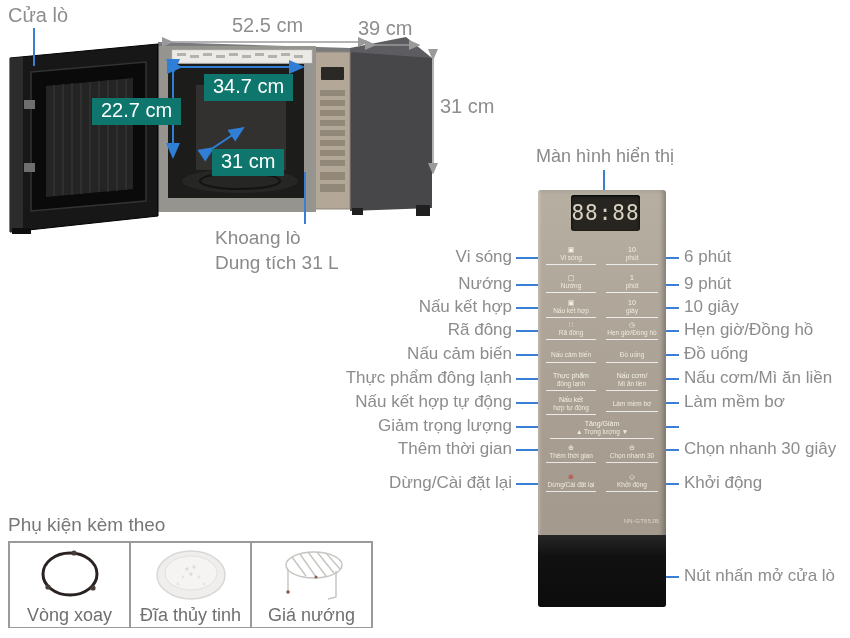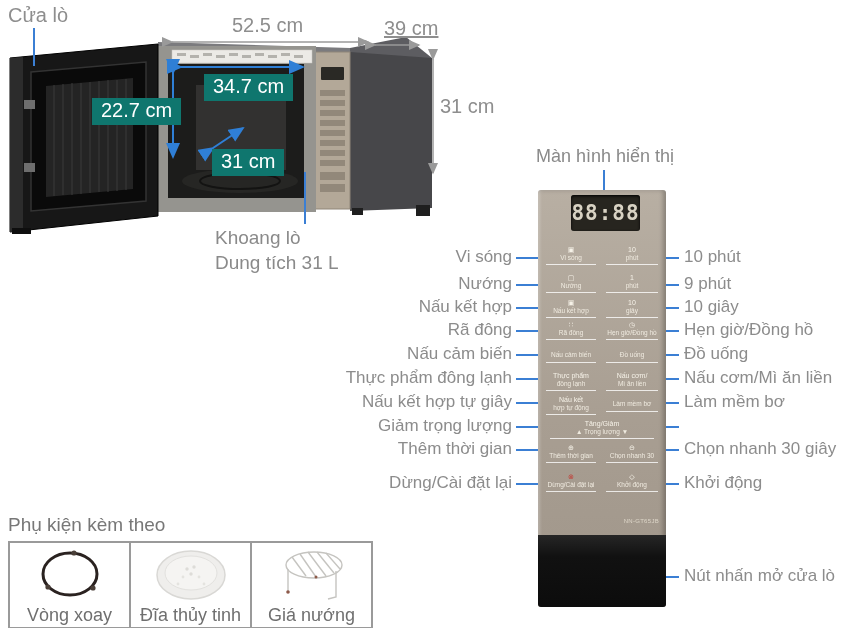--- a/index.html
+++ b/index.html
@@ -14,21 +14,21 @@
              padding:1px 9px 3px 9px; white-space:nowrap; }
 
   
   #panel { position:absolute; left:538px; top:190px; width:128px; height:417px;
            background:linear-gradient(180deg,#b8afa3,#a89e92 55%,#a0968a);
            border-radius:3px; box-shadow:inset -3px 0 4px rgba(0,0,0,.25), inset 2px 0 3px rgba(255,255,255,.25); }
   #display { position:absolute; left:33px; top:5px; width:69px; height:36px; background:#27251f;
              border-radius:3px; display:flex; align-items:center; justify-content:center;
              box-shadow:inset 0 1px 3px #000; }
   #display .digits { color:#d8d2c3; font-family:"DejaVu Sans Mono",monospace; font-size:21px;
-             font-weight:bold; letter-spacing:1px; }
+             font-weight:normal; letter-spacing:1px; }
   .pb { position:absolute; color:#f0ebe0; font-size:6.5px; line-height:1.2; text-align:center;
         padding-bottom:4px; }
   .pb::after { content:""; position:absolute; left:6%; right:6%; bottom:0; height:1px;
         background:rgba(255,255,255,.78); }
   .pb .ic { display:block; font-size:7px; line-height:1.1; color:#f6f2e8; }
   .pb .ic.red { color:#c23b34; }
   .pb-l { left:5px;  width:56px; }
   .pb-r { left:65px; width:58px; }
   .pb-wide { left:5px; width:118px; }
   #model-code { position:absolute; right:7px; top:328px; color:#ded7c9; font-size:6px; letter-spacing:.3px; }
@@ -158,21 +158,21 @@
       <line x1="641" y1="403" x2="679" y2="403"></line>
         <line x1="632" y1="427" x2="679" y2="427"></line>
       <line x1="641" y1="450" x2="679" y2="450"></line>
         <line x1="641" y1="484" x2="679" y2="484"></line>
       <line x1="625" y1="577" x2="679" y2="577"></line>
     </g>
   </svg>
 
   <div class="gray-label" style="left:8px; top:4px;">Cửa lò</div>
   <div class="gray-label" style="left:232px; top:14px;">52.5 cm</div>
-  <div class="gray-label" style="left:384px; top:17px;text-decoration:underline;">39 cm</div>
+  <div class="gray-label" style="left:358px; top:17px;">39 cm</div>
   <div class="gray-label" style="left:440px; top:95px;">31 cm</div>
 
   <div class="dim-box" style="left:204px; top:74px;">34.7 cm</div>
   <div class="dim-box" style="left:92px;  top:98px;">22.7 cm</div>
   <div class="dim-box" style="left:212px; top:149px;">31 cm</div>
 
   <div class="gray-label two-line" style="left:215px; top:226px; width:180px; font-size:19px; color:#8a8a8a; white-space:normal;">
     <div>Khoang lò</div>
     <div>Dung tích 31 L</div>
   </div>
@@ -274,26 +274,26 @@
     <div id="model-code">NN-GT65JB</div>
     <div id="door-open-area"></div>
   </div>
 
   <div class="ann-label" style="right:338px; top:247px;">Vi sóng</div>
   <div class="ann-label" style="right:338px; top:274px;">Nướng</div>
   <div class="ann-label" style="right:338px; top:297px;">Nấu kết hợp</div>
   <div class="ann-label" style="right:338px; top:320px;">Rã đông</div>
   <div class="ann-label" style="right:338px; top:344px;">Nấu cảm biến</div>
   <div class="ann-label" style="right:338px; top:368px;">Thực phẩm đông lạnh</div>
-  <div class="ann-label" style="right:338px; top:392px;">Nấu kết hợp tự giây</div>
+  <div class="ann-label" style="right:338px; top:392px;">Nấu kết hợp tự động</div>
   <div class="ann-label" style="right:338px; top:416px;">Giảm trọng lượng</div>
   <div class="ann-label" style="right:338px; top:439px;">Thêm thời gian</div>
   <div class="ann-label" style="right:338px; top:473px;">Dừng/Cài đặt lại</div>
 
-  <div class="ann-label" style="left:684px; top:247px;">10 phút</div>
+  <div class="ann-label" style="left:684px; top:247px;">6 phút</div>
   <div class="ann-label" style="left:684px; top:274px;">9 phút</div>
   <div class="ann-label" style="left:684px; top:297px;">10 giây</div>
   <div class="ann-label" style="left:684px; top:320px;">Hẹn giờ/Đồng hồ</div>
   <div class="ann-label" style="left:684px; top:344px;">Đồ uống</div>
   <div class="ann-label" style="left:684px; top:368px;">Nấu cơm/Mì ăn liền</div>
   <div class="ann-label" style="left:684px; top:392px;">Làm mềm bơ</div>
   <div class="ann-label" style="left:684px; top:439px;">Chọn nhanh 30 giây</div>
   <div class="ann-label" style="left:684px; top:473px;">Khởi động</div>
   <div class="ann-label" style="left:684px; top:566px;">Nút nhấn mở cửa lò</div>
 

